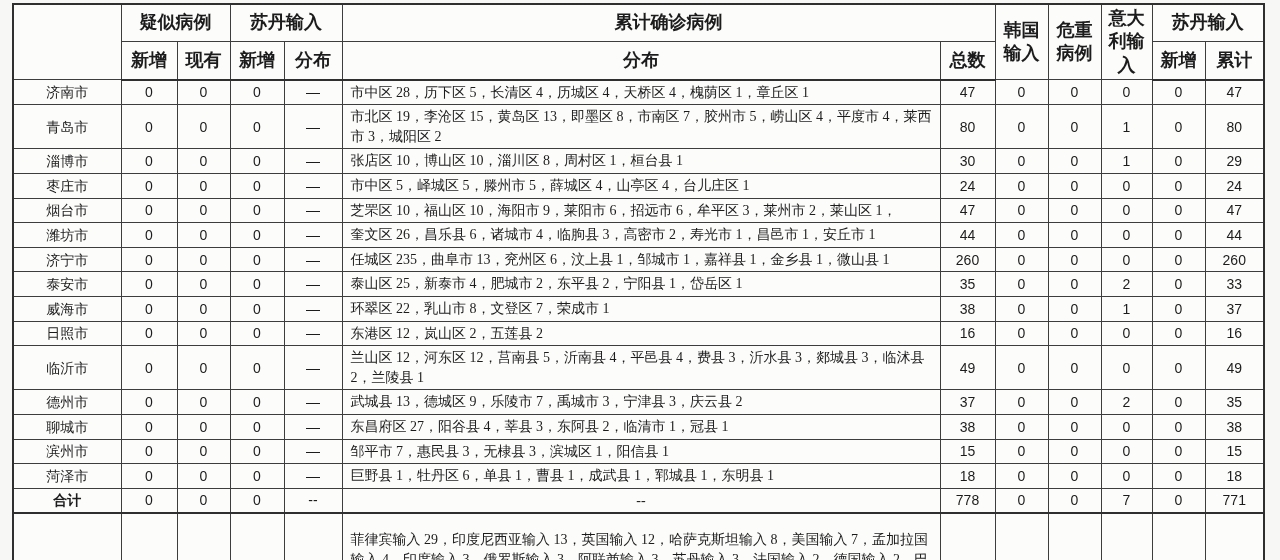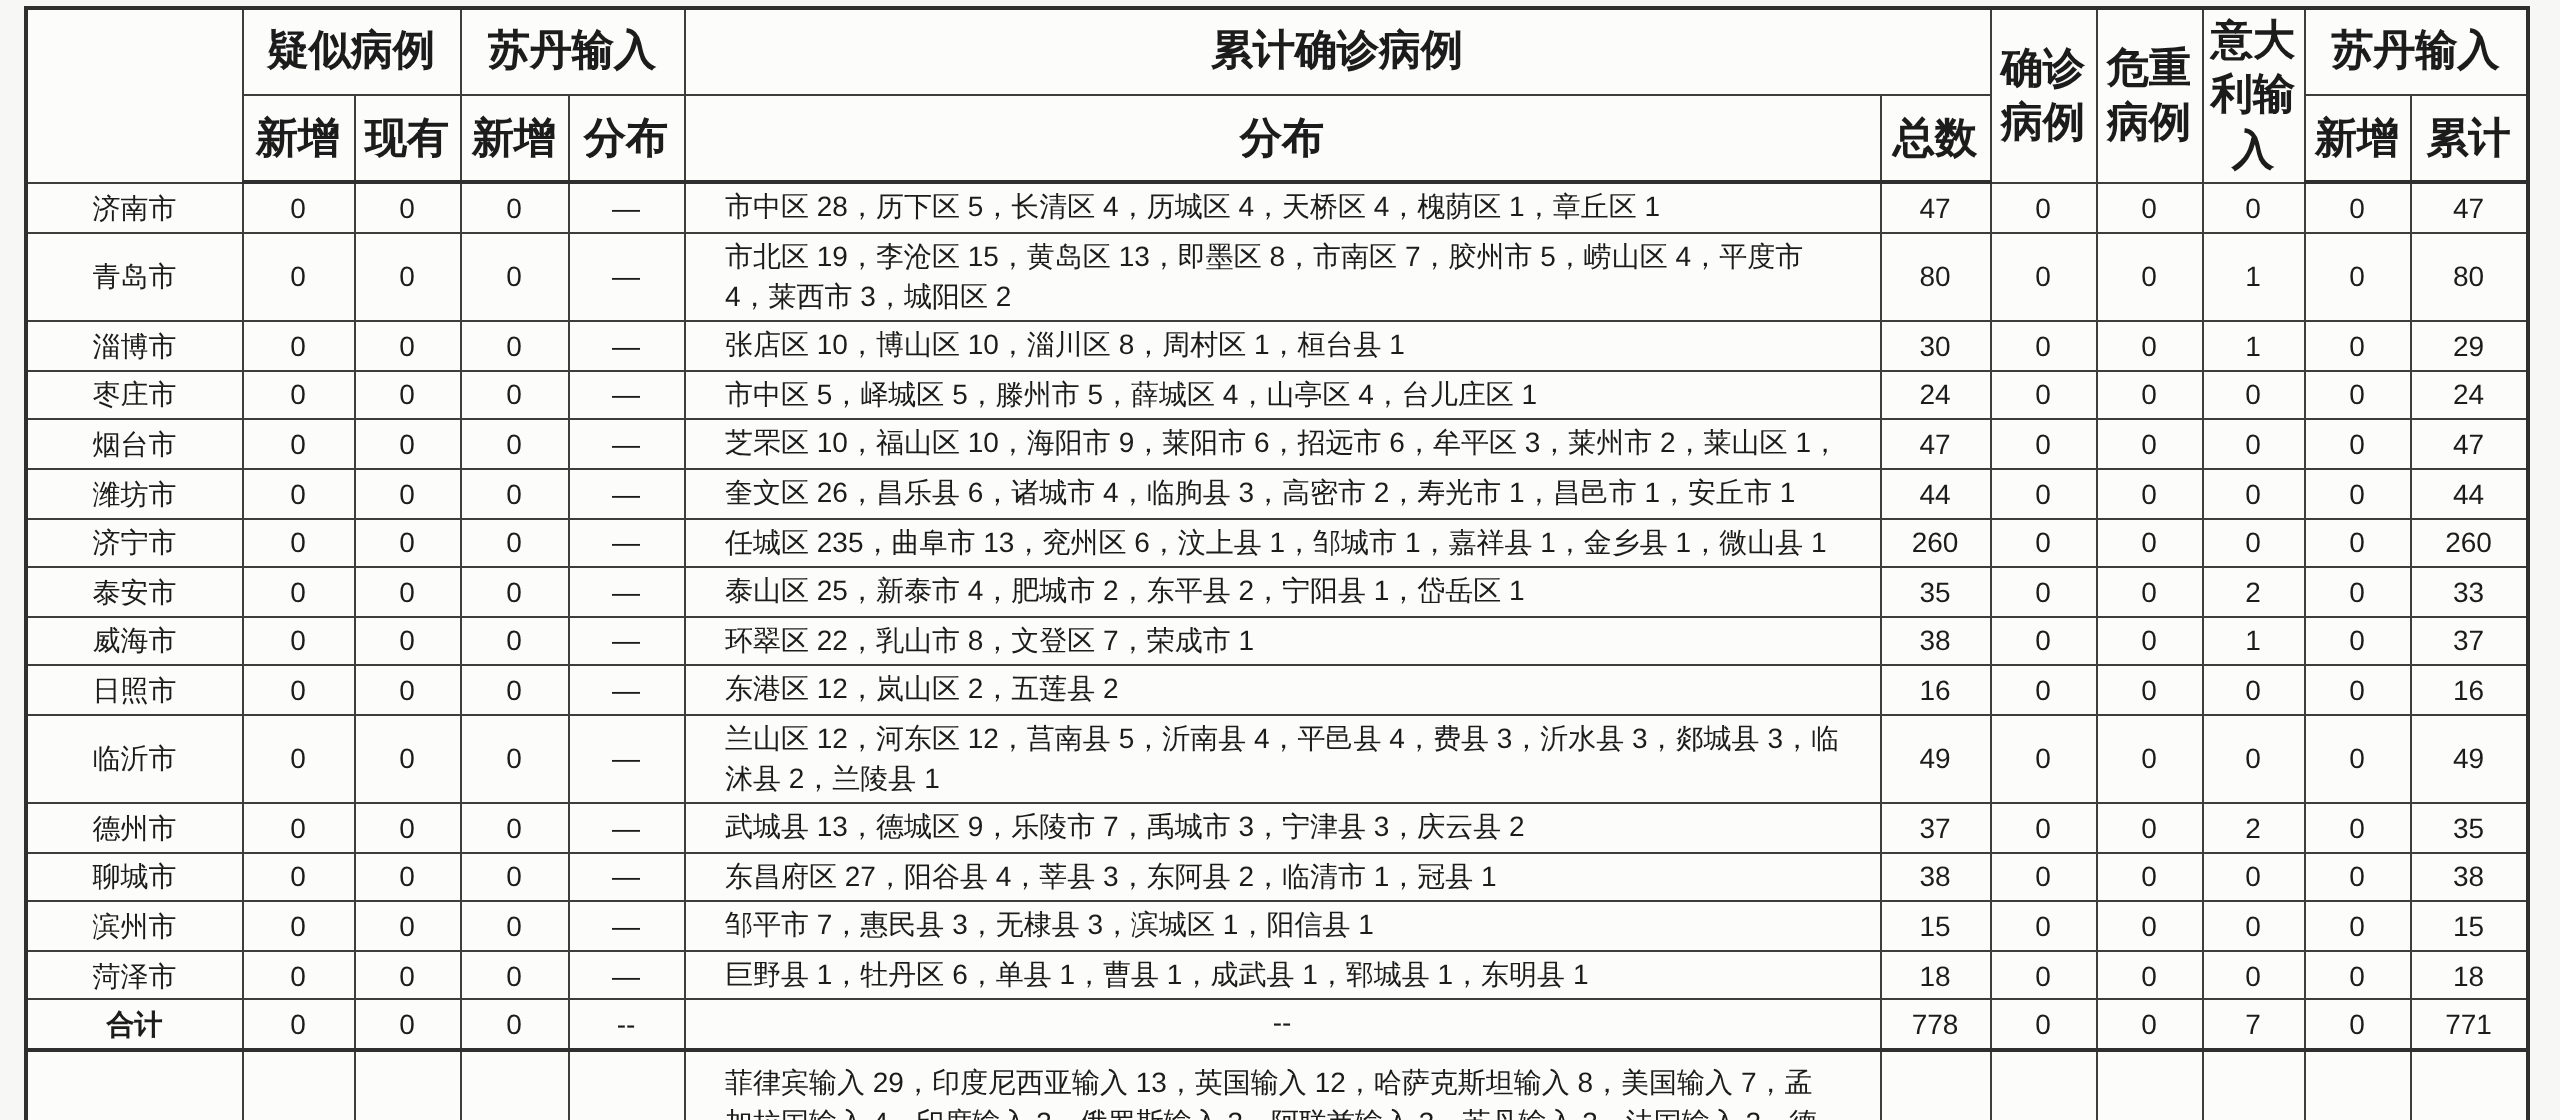--- a/index.html
+++ b/index.html
@@ -26,31 +26,32 @@
   th, td {
     border: 1px solid #3d3d3d;
     padding: 1px 3px;
     font-size: 14px;
     line-height: 1.3;
     vertical-align: middle;
     overflow: hidden;
   }
   thead th {
     font-weight: bold;
-    font-size: 21px;
+    font-size: 18px;
     text-align: center;
     padding: 2px 2px;
   }
   thead tr:last-child th { border-bottom: 2px solid #2f2f2f; font-family: Liberation Serif, serif; }
   tbody tr { height: 24px; }
   td.c { text-align: center; }
   td.dist {
     text-align: left;
-    padding: 2px 20px;
+    padding: 2px 8px;
     line-height: 1.4;
+    font-family: Liberation Serif, serif;
   }
   tr.total td { border-bottom: 2px solid #2f2f2f; }
   tr.total td.city-cell { font-weight: bold; margin-left: 12px; }
   tr.total td.dist { text-align: center; }
   tr.imported { height: 112px; }
   tr.imported td.city-cell { letter-spacing: 1px; }
 </style>
 </head>
 <body>
 
@@ -69,21 +70,21 @@
       <col style="width:51px">
         <col style="width:53px">
         <col style="width:59px">
     </colgroup>
     <thead>
       <tr>
         <th rowspan="2"></th>
         <th colspan="2">疑似病例</th>
         <th colspan="2">苏丹输入</th>
         <th colspan="2">累计确诊病例</th>
-        <th rowspan="2">确诊病例</th>
+        <th rowspan="2">韩国输入</th>
         <th rowspan="2">危重病例</th>
         <th rowspan="2">意大利输入</th>
         <th colspan="2">苏丹输入</th>
       </tr>
       <tr>
         <th>新增</th>
         <th>现有</th>
         <th>新增</th>
         <th>分布</th>
         <th>分布</th>

